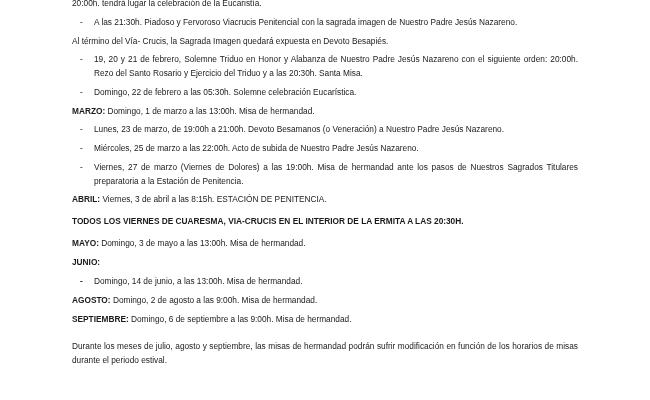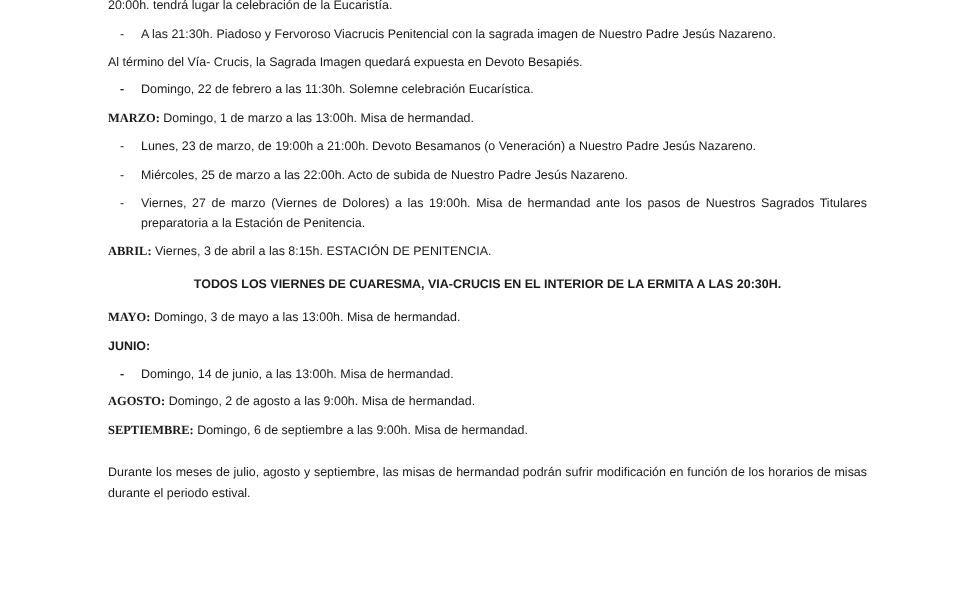--- a/index.html
+++ b/index.html
@@ -39,24 +39,22 @@
     margin: 0 0 5.4px 0;
     text-align: justify;
   }
   .bullet .dash {
     position: absolute;
     left: 8px;
     top: 0;
   }
   .mon {
     font-weight: bold;
-    font-family: Liberation Serif, serif;
   }
   .center-bold {
-    text-align: center;
     font-weight: bold;
     margin: 8px 0 10px 0;
     font-size: 8.3px;
     line-height: 1.5;
   }
   .spacer-md { height: 9px; }
   .head-only {
     font-weight: bold;
     margin: 0 0 5.4px 0;
   }
@@ -66,23 +64,23 @@
 
 <div class="page">
   <div class="doc">
 
     <p class="cut-top">20:00h. tendrá lugar la celebración de la Eucaristía.</p>
 
     <p class="bullet"><span class="dash">-</span><span>A las 21:30h. Piadoso y Fervoroso Viacrucis Penitencial con la sagrada imagen de Nuestro Padre Jesús Nazareno.</span></p>
 
     <p>Al término del Vía- Crucis, la Sagrada Imagen quedará expuesta en Devoto Besapiés.</p>
 
-    <p class="bullet"><span class="dash">-</span></p>
+    <p class="bullet"><span class="dash">-</span><span>19, 20 y 21 de febrero, Solemne Triduo en Honor y Alabanza de Nuestro Padre Jesús Nazareno con el siguiente orden: 20:00h. Rezo del Santo Rosario y Ejercicio del Triduo y a las 20:30h. Santa Misa.</span></p>
 
-    <p class="bullet"><span class="dash">-</span><span>Domingo, 22 de febrero a las 11:30h. Solemne celebración Eucarística.</span></p>
+    <p class="bullet"><span class="dash">-</span><span>Domingo, 22 de febrero a las 05:30h. Solemne celebración Eucarística.</span></p>
 
     <p><span class="mon">MARZO:</span><span> Domingo, 1 de marzo a las 13:00h. Misa de hermandad.</span></p>
 
     <p class="bullet"><span class="dash">-</span><span>Lunes, 23 de marzo, de 19:00h a 21:00h. Devoto Besamanos (o Veneración) a Nuestro Padre Jesús Nazareno.</span></p>
 
     <p class="bullet"><span class="dash">-</span><span>Miércoles, 25 de marzo a las 22:00h. Acto de subida de Nuestro Padre Jesús Nazareno.</span></p>
 
     <p class="bullet"><span class="dash">-</span><span>Viernes, 27 de marzo (Viernes de Dolores) a las 19:00h. Misa de hermandad ante los pasos de Nuestros Sagrados Titulares preparatoria a la Estación de Penitencia.</span></p>
 
     <p><span class="mon">ABRIL:</span><span> Viernes, 3 de abril a las 8:15h. ESTACIÓN DE PENITENCIA.</span></p>

